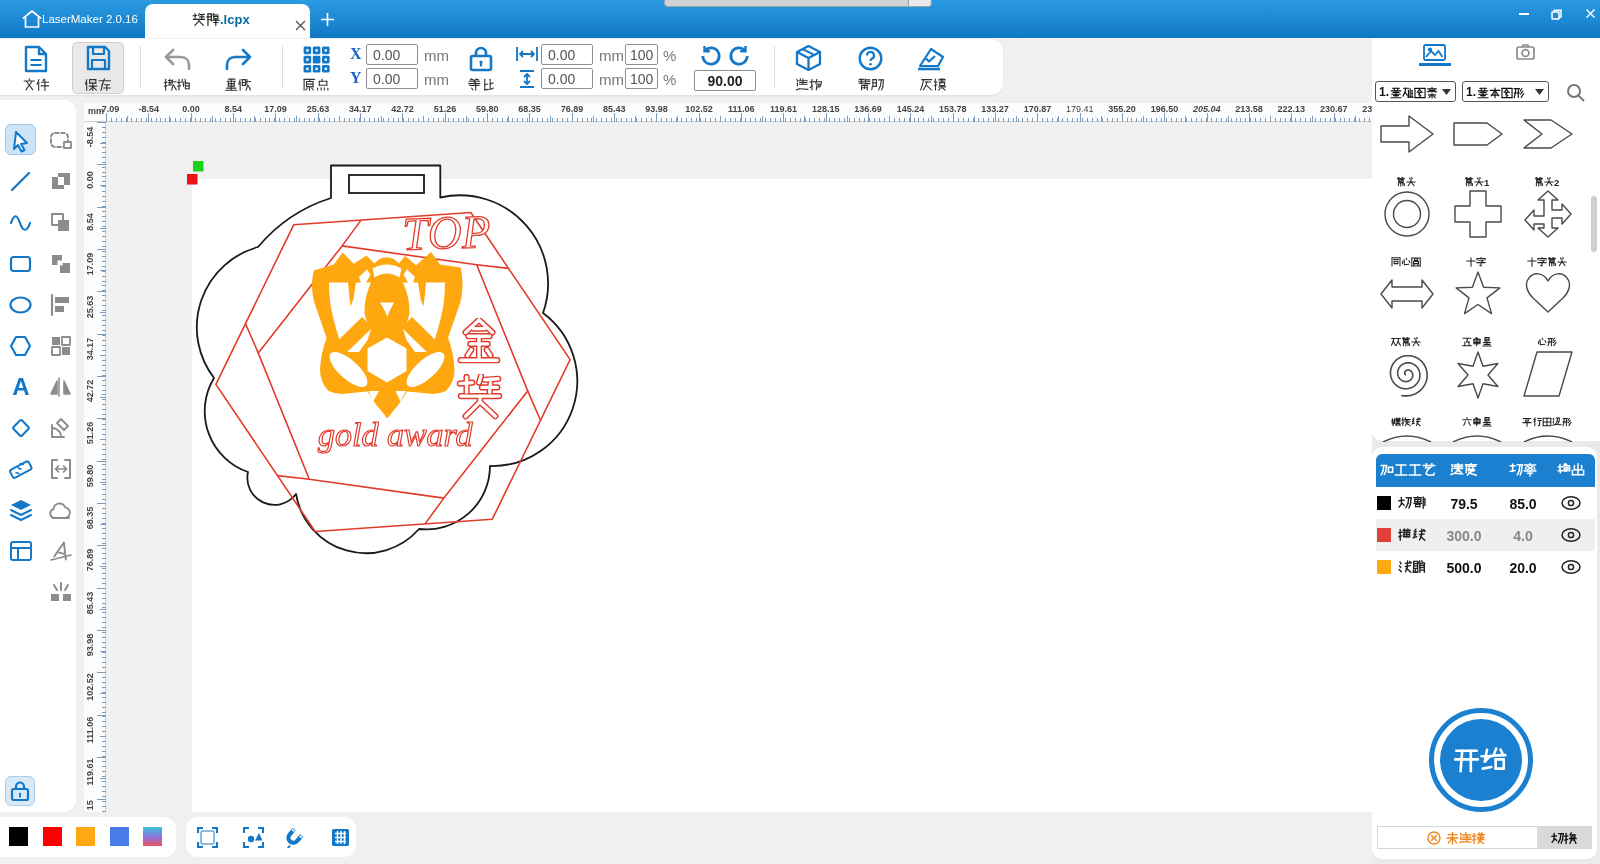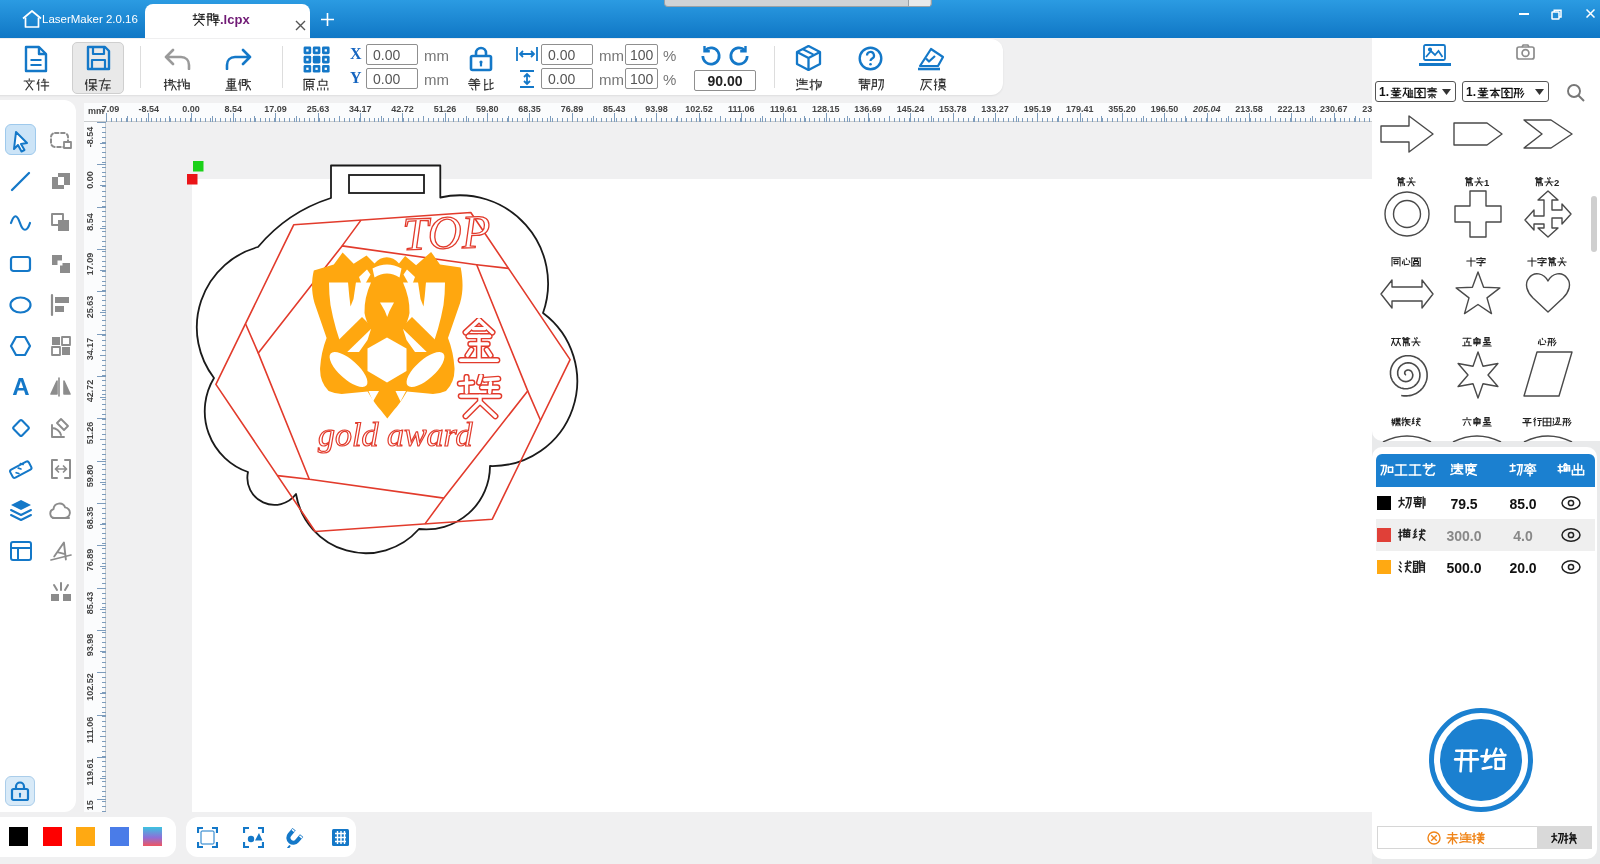--- a/index.html
+++ b/index.html
@@ -34,21 +34,21 @@
         <line x1="114" y1="48" x2="138" y2="48"></line>
         <line x1="156" y1="4" x2="150" y2="14"></line>
         <line x1="150" y1="14" x2="186" y2="14"></line>
         <line x1="156" y1="24" x2="184" y2="24"></line>
         <line x1="156" y1="24" x2="156" y2="42"></line>
         <line x1="184" y1="24" x2="184" y2="42"></line>
         <line x1="156" y1="42" x2="184" y2="42"></line>
         <line x1="146" y1="52" x2="196" y2="52"></line>
         <line x1="170" y1="42" x2="170" y2="90"></line>
         <line x1="156" y1="68" x2="186" y2="68"></line>
-      </svg><span style="font-size:13px;color:#701a75;font-weight:bold;position:relative;top:-3px;text-align:right;">.lcpx</span></div>
+      </svg><span style="font-size:13px;color:#0369a1;font-weight:bold;position:relative;top:-3px;text-align:right;">.lcpx</span></div>
 <svg class="abs" style="left:295px;top:20px" width="11" height="11" viewBox="0 0 11 11" stroke="#555" stroke-width="1.4">
       <path d="M1 1 10 10 M10 1 1 10"></path>
     </svg>
 <svg class="abs" style="left:321px;top:13px" width="13" height="13" viewBox="0 0 13 13" stroke="#fff" stroke-width="1.6">
       <path d="M6.5 0v13 M0 6.5h13"></path>
     </svg>
 <div class="abs" style="left:664px;top:0;width:268px;height:7px;background:#cfd3d6;border:1px solid #9aa1a6;border-top:none;border-radius:0 0 4px 4px;"></div>
 <div class="abs" style="left:908px;top:0;width:22px;height:6px;background:#e8eaeb;border-left:1px solid #9aa1a6;"></div>
 <div class="abs" style="left:1519px;top:13px;width:10px;height:2.4px;background:#fff;"></div>
 <svg class="abs" style="left:1551px;top:8.5px" width="11" height="11" viewBox="0 0 11 11" fill="none" stroke="#fff" stroke-width="1.5">
@@ -456,22 +456,22 @@
       <div class="num" style="left:514.2px;top:1px;transform:translateX(-50%);font-weight:bold;">85.43</div>
       <div class="num" style="left:556.5px;top:1px;transform:translateX(-50%);font-weight:bold;">93.98</div>
       <div class="num" style="left:598.9px;top:1px;transform:translateX(-50%);font-weight:bold;">102.52</div>
       <div class="num" style="left:641.2px;top:1px;transform:translateX(-50%);font-weight:bold;">111.06</div>
       <div class="num" style="left:683.5px;top:1px;transform:translateX(-50%);font-weight:bold;">119.61</div>
       <div class="num" style="left:725.8px;top:1px;transform:translateX(-50%);font-weight:bold;">128.15</div>
       <div class="num" style="left:768.1px;top:1px;transform:translateX(-50%);font-weight:bold;">136.69</div>
       <div class="num" style="left:810.5px;top:1px;transform:translateX(-50%);font-weight:bold;">145.24</div>
       <div class="num" style="left:852.8px;top:1px;transform:translateX(-50%);font-weight:bold;">153.78</div>
       <div class="num" style="left:895.1px;top:1px;transform:translateX(-50%);font-weight:bold;">133.27</div>
-      <div class="num" style="left:937.4px;top:1px;transform:translateX(-50%);font-weight:bold;">195.19</div>
-      <div class="num" style="left:979.7px;top:1px;transform:translateX(-50%);font-weight:bold;">179.41</div>
+      <div class="num" style="left:937.4px;top:1px;transform:translateX(-50%);font-weight:bold;">170.87</div>
+      <div class="num" style="left:979.7px;top:1px;transform:translateX(-50%);font-weight:normal;">179.41</div>
       <div class="num" style="left:1022.1px;top:1px;transform:translateX(-50%);font-weight:bold;">355.20</div>
       <div class="num" style="left:1064.4px;top:1px;transform:translateX(-50%);font-weight:bold;">196.50</div>
       <div class="num" style="left:1106.7px;top:1px;transform:translateX(-50%);font-weight:bold;font-style:italic;">205.04</div>
       <div class="num" style="left:1149.0px;top:1px;transform:translateX(-50%);font-weight:bold;">213.58</div>
       <div class="num" style="left:1191.3px;top:1px;transform:translateX(-50%);font-weight:bold;">222.13</div>
       <div class="num" style="left:1233.7px;top:1px;transform:translateX(-50%);font-weight:bold;">230.67</div>
       <div class="num" style="left:1276.0px;top:1px;transform:translateX(-50%);font-weight:bold;">239.21</div>
     </div>
 <div class="abs" style="left:84px;top:122px;width:22px;height:690px;background:#fbfcfd;border-right:1px solid #c9ccce;"></div>
 <div class="abs" style="left:84px;top:122px;width:22px;height:690px;background:repeating-linear-gradient(180deg,#7d9cbc 0,#7d9cbc 1px,transparent 1px,transparent 4.954px),repeating-linear-gradient(180deg,#7d9cbc 0,#7d9cbc 1px,transparent 1px,transparent 21.165px),repeating-linear-gradient(180deg,#7d9cbc 0,#7d9cbc 1px,transparent 1px,transparent 42.33px);background-size:4px 100%,6px 100%,9px 100%;background-position:right,right,right;background-repeat:no-repeat;"></div>

